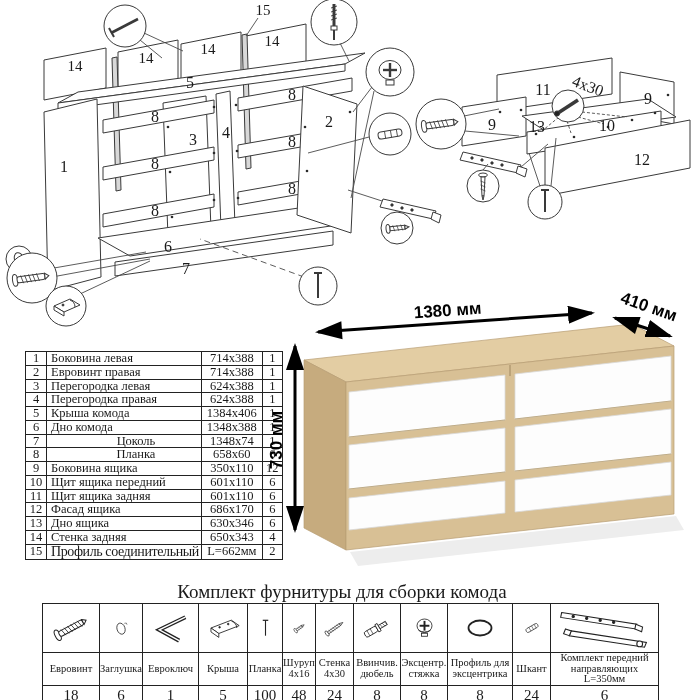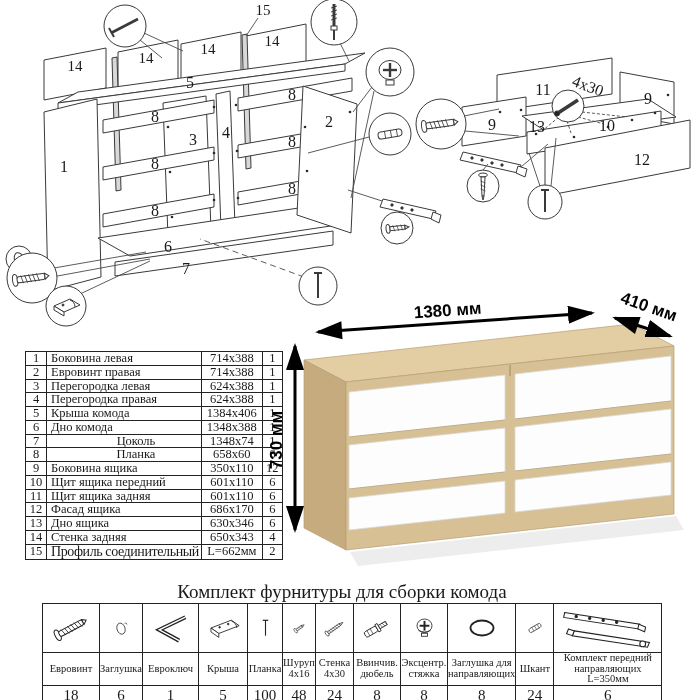--- a/index.html
+++ b/index.html
@@ -590,21 +590,21 @@
   <tr>
     <td class="hw-name-cell">Евровинт</td>
     <td class="hw-name-cell">Заглушка</td>
     <td class="hw-name-cell">Евроключ</td>
     <td class="hw-name-cell">Крыша</td>
     <td class="hw-name-cell">Планка</td>
     <td class="hw-name-cell">Шуруп 4x16</td>
     <td class="hw-name-cell">Стенка 4x30</td>
     <td class="hw-name-cell">Ввинчив. дюбель</td>
     <td class="hw-name-cell">Эксцентр. стяжка</td>
-    <td class="hw-name-cell">Заглушка для направляющих</td>
+    <td class="hw-name-cell">Профиль для эксцентрика</td>
     <td class="hw-name-cell">Шкант</td>
     <td class="hw-name-cell">Комплект передний направляющих L=350мм</td>
   </tr>
   <tr>
     <td class="hw-qty-cell">18</td>
     <td class="hw-qty-cell">6</td>
     <td class="hw-qty-cell">1</td>
     <td class="hw-qty-cell">5</td>
     <td class="hw-qty-cell">100</td>
     <td class="hw-qty-cell">48</td>

